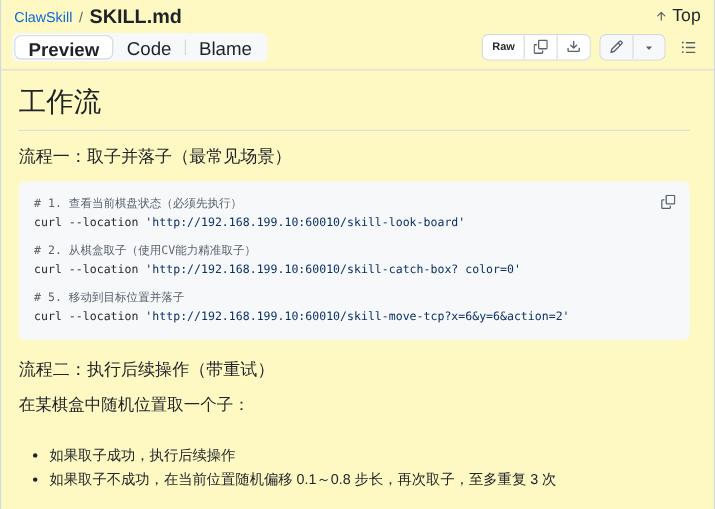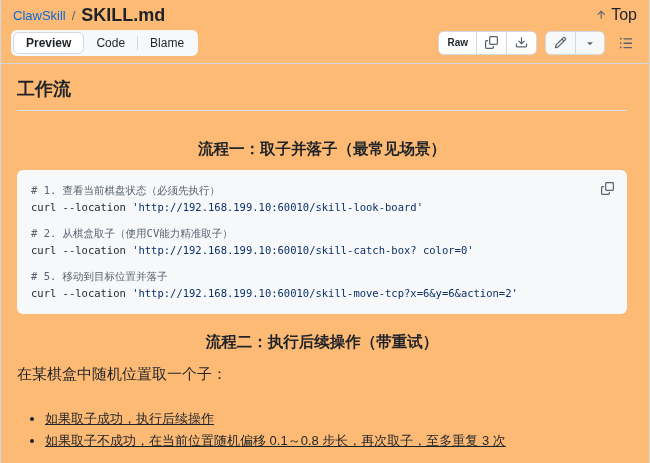--- a/index.html
+++ b/index.html
@@ -6,21 +6,21 @@
   html, body { width: 650px; height: 463px; overflow: hidden; background: #fff; }
   body {
     font-family: "Liberation Sans", "DejaVu Sans", sans-serif;
     color: #1f2328;
     font-size: 13px;
   }
   .file-view {
     width: 650px; height: 463px;
     border-left: 1px solid #d1d9e0;
     border-right: 1px solid #d1d9e0;
-    background: #fdba74;
+    background: #fef9c3;
     overflow: hidden;
   }
 
   
   .breadcrumb-row {
     display: flex; align-items: center;
     padding: 6px 12px 2px 12px;
     height: 26px;
   }
   .crumb-repo { color: #0969da; text-decoration: none; font-size: 13px; cursor: pointer; }
@@ -41,21 +41,21 @@
   }
   .segmented {
     display: flex; align-items: center;
     background: #f6f8fa;
     border-radius: 6px;
     padding: 2px;
     height: 26px;
   }
   .seg-btn {
     border: none; background: transparent;
-    font-family: inherit; font-size: 12px; color: #1f2328;
+    font-family: inherit; font-size: 17px; color: #1f2328;
     padding: 3px 12px; border-radius: 6px; cursor: pointer; height: 22px;
   }
   .seg-btn.active {
     background: #fff; font-weight: 600;
     border: 1px solid #d1d9e0;
   }
   .seg-divider { width: 1px; height: 14px; background: #d1d9e0; }
   .right-tools { margin-left: auto; display: flex; align-items: center; gap: 8px; }
   .btn-group {
     display: flex; align-items: stretch;
@@ -76,30 +76,30 @@
     width: 26px; height: 24px; display: flex; align-items: center; justify-content: center;
     border-radius: 6px;
   }
   .ghost-btn svg { fill: #59636e; }
 
   
   .markdown {
     padding: 14px 22px 0 16px;
   }
   .md-h1 {
-    font-size: 18px; font-weight: 700; line-height: 1.25;
-    padding-bottom: 9px; margin-bottom: 28px;
+    font-size: 25px; font-weight: 400; line-height: 1.25;
+    padding-bottom: 9px; margin-bottom: 14px;
     border-bottom: 1px solid #d8dee4;
   }
   .md-h2 {
-    font-size: 15.5px; font-weight: 700; line-height: 1.25;
-    margin-top: 18px; margin-bottom: 12px; text-align: center;
+    font-size: 15.5px; font-weight: 400; line-height: 1.25;
+    margin-top: 18px; margin-bottom: 12px;
   }
   .md-p { font-size: 15px; line-height: 1.5; margin: 12px 0 8px 0; }
-  .md-ul { margin: 22px 0 14px 0; padding-left: 28px; text-decoration: underline; }
+  .md-ul { margin: 22px 0 14px 0; padding-left: 28px; }
   .md-ul li { font-size: 13px; line-height: 22px; }
 
   .codeblock {
     position: relative;
     background: #f6f8fa;
     border-radius: 6px;
     padding: 12px 14px;
     margin: 10px 0 16px 0;
     font-family: "DejaVu Sans Mono", "Liberation Mono", monospace;
     font-size: 10.5px;

